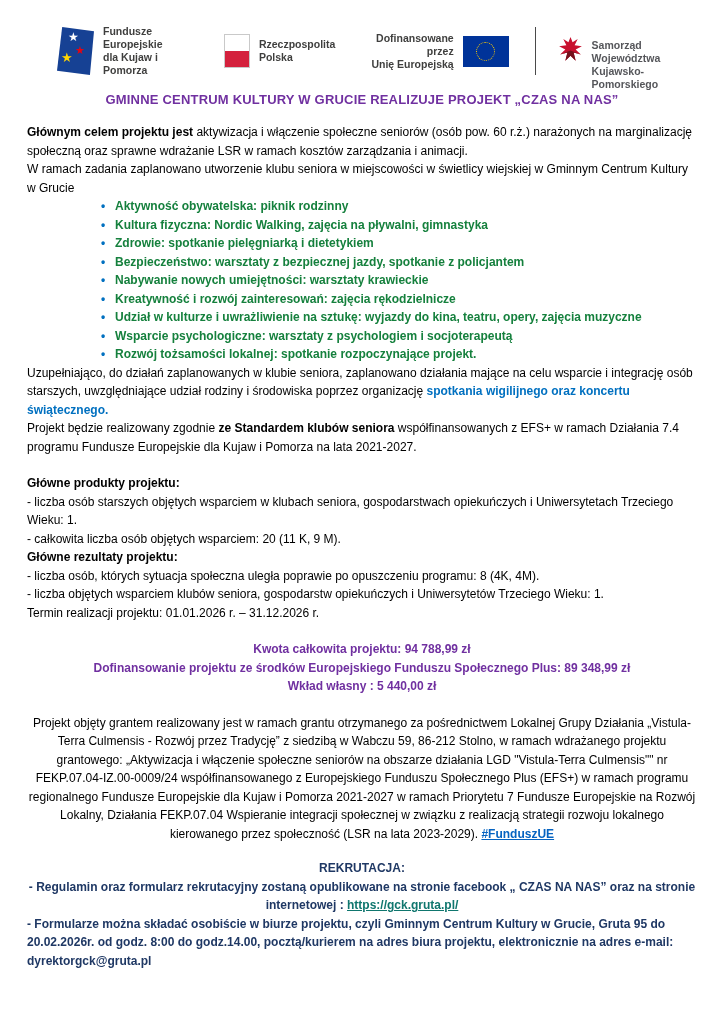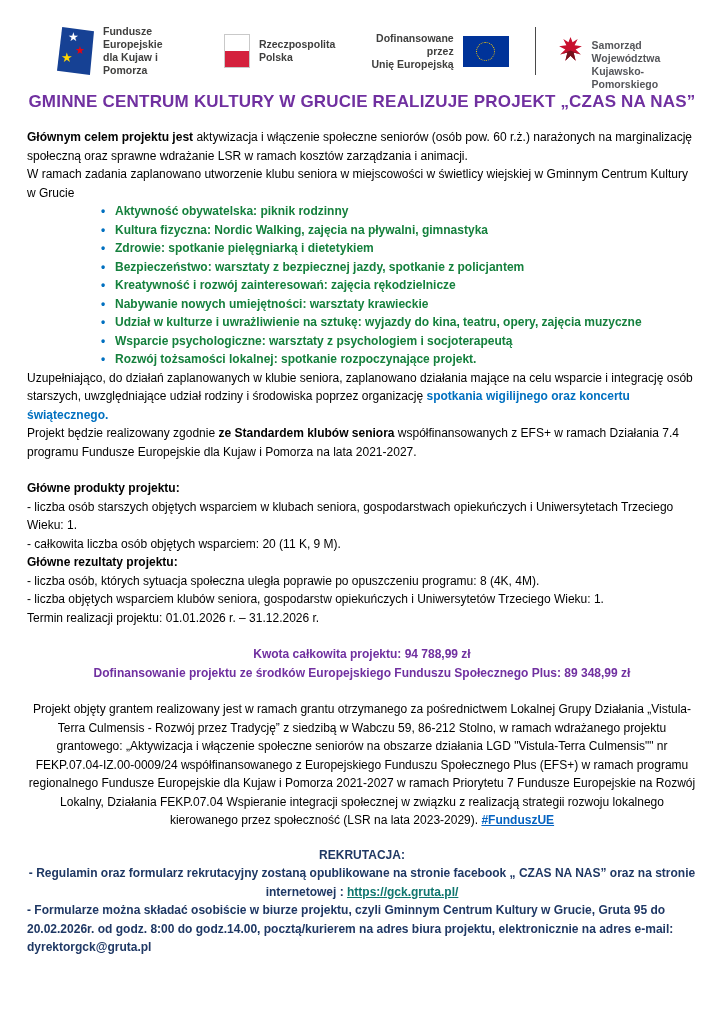--- a/index.html
+++ b/index.html
@@ -30,21 +30,21 @@
   .eu-text { text-align:right; margin-right:9px; }
   .eu-flag { width:46px; height:31px; background:#003399; position:relative; flex:0 0 auto; }
   .eu-flag::before {
     content:""; position:absolute; left:50%; top:50%; width:17px; height:17px;
     margin:-9.5px 0 0 -9.5px; border:1.6px dotted #ffcc00; border-radius:50%;
   }
   .header-divider { width:1px; height:48px; background:#4a4a4a; margin:0 22px 0 26px; }
   .eagle { width:25px; height:31px; margin-right:9px; flex:0 0 auto; }
   
   .doc-title {
-    color:#7030A0; font-weight:bold; font-size:17px; letter-spacing:0.2px;
+    color:#7030A0; font-weight:bold; font-size:13px; letter-spacing:0.2px;
     text-align:center; margin:14px 0 16px 0;
   }
   
   p { margin:0; line-height:18.5px; }
   .b { font-weight:bold; }
   .blue { color:#0070C0; font-weight:bold; }
   ul.tasks { margin:0; padding:0; list-style:none; }
   ul.tasks li {
     position:relative; padding-left:88px; color:#15803d; font-weight:bold; line-height:18.5px;
   }
@@ -116,22 +116,22 @@
   <p>
     <span class="b">Głównym celem projektu jest</span><span> aktywizacja i włączenie społeczne seniorów (osób pow. 60 r.ż.) narażonych na marginalizację społeczną oraz sprawne wdrażanie LSR w ramach kosztów zarządzania i animacji.</span>
   </p>
   <p>W ramach zadania zaplanowano utworzenie klubu seniora w miejscowości w świetlicy wiejskiej w Gminnym Centrum Kultury w Grucie</p>
 
   <ul class="tasks">
     <li>Aktywność obywatelska: piknik rodzinny</li>
     <li>Kultura fizyczna: Nordic Walking, zajęcia na pływalni, gimnastyka</li>
     <li>Zdrowie: spotkanie pielęgniarką i dietetykiem</li>
     <li>Bezpieczeństwo: warsztaty z bezpiecznej jazdy, spotkanie z policjantem</li>
+    <li>Nabywanie nowych umiejętności: warsztaty krawieckie</li>
     <li>Kreatywność i rozwój zainteresowań: zajęcia rękodzielnicze</li>
-    <li>Nabywanie nowych umiejętności: warsztaty krawieckie</li>
     <li>Udział w kulturze i uwrażliwienie na sztukę: wyjazdy do kina, teatru, opery, zajęcia muzyczne</li>
     <li>Wsparcie psychologiczne: warsztaty z psychologiem i socjoterapeutą</li>
     <li>Rozwój tożsamości lokalnej: spotkanie rozpoczynające projekt.</li>
   </ul>
 
   <p>
     <span>Uzupełniająco, do działań zaplanowanych w klubie seniora, zaplanowano działania mające na celu wsparcie i integrację osób starszych, uwzględniające udział rodziny i środowiska poprzez organizację </span><span class="blue">spotkania wigilijnego oraz koncertu świątecznego.</span>
   </p>
 
   <p>
@@ -146,20 +146,21 @@
   <p class="b">Główne rezultaty projektu:</p>
   <p>- liczba osób, których sytuacja społeczna uległa poprawie po opuszczeniu programu: 8 (4K, 4M).</p>
   <p>-  liczba objętych wsparciem klubów seniora, gospodarstw opiekuńczych i Uniwersytetów Trzeciego Wieku: 1.</p>
   <p>Termin realizacji projektu: 01.01.2026 r. – 31.12.2026 r.</p>
 
   <div class="gap18"></div>
 
   <div class="funding">
     <p>Kwota całkowita projektu: 94 788,99 zł</p>
     <p>Dofinansowanie projektu ze środków Europejskiego Funduszu Społecznego Plus: 89 348,99 zł</p>
+    <p>Wkład własny : 5 440,00 zł</p>
   </div>
 
   <div class="gap18"></div>
 
   <p class="grant-par">
     <span>Projekt objęty grantem  realizowany jest w ramach grantu otrzymanego za pośrednictwem Lokalnej Grupy Działania „Vistula-Terra Culmensis - Rozwój przez Tradycję” z siedzibą w Wabczu 59, 86-212 Stolno, w ramach wdrażanego projektu grantowego: „Aktywizacja i włączenie społeczne seniorów na obszarze działania LGD "Vistula-Terra Culmensis"" nr FEKP.07.04-IZ.00-0009/24 współfinansowanego z Europejskiego Funduszu Społecznego Plus (EFS+) w ramach programu regionalnego Fundusze Europejskie dla Kujaw i Pomorza 2021-2027 w ramach Priorytetu 7 Fundusze Europejskie na Rozwój Lokalny, Działania FEKP.07.04 Wspieranie integracji społecznej w związku z realizacją strategii rozwoju lokalnego kierowanego przez społeczność (LSR na lata 2023-2029). </span><a class="hashtag" href="#">#FunduszUE</a>
   </p>
 
   <div class="gap16"></div>
 

